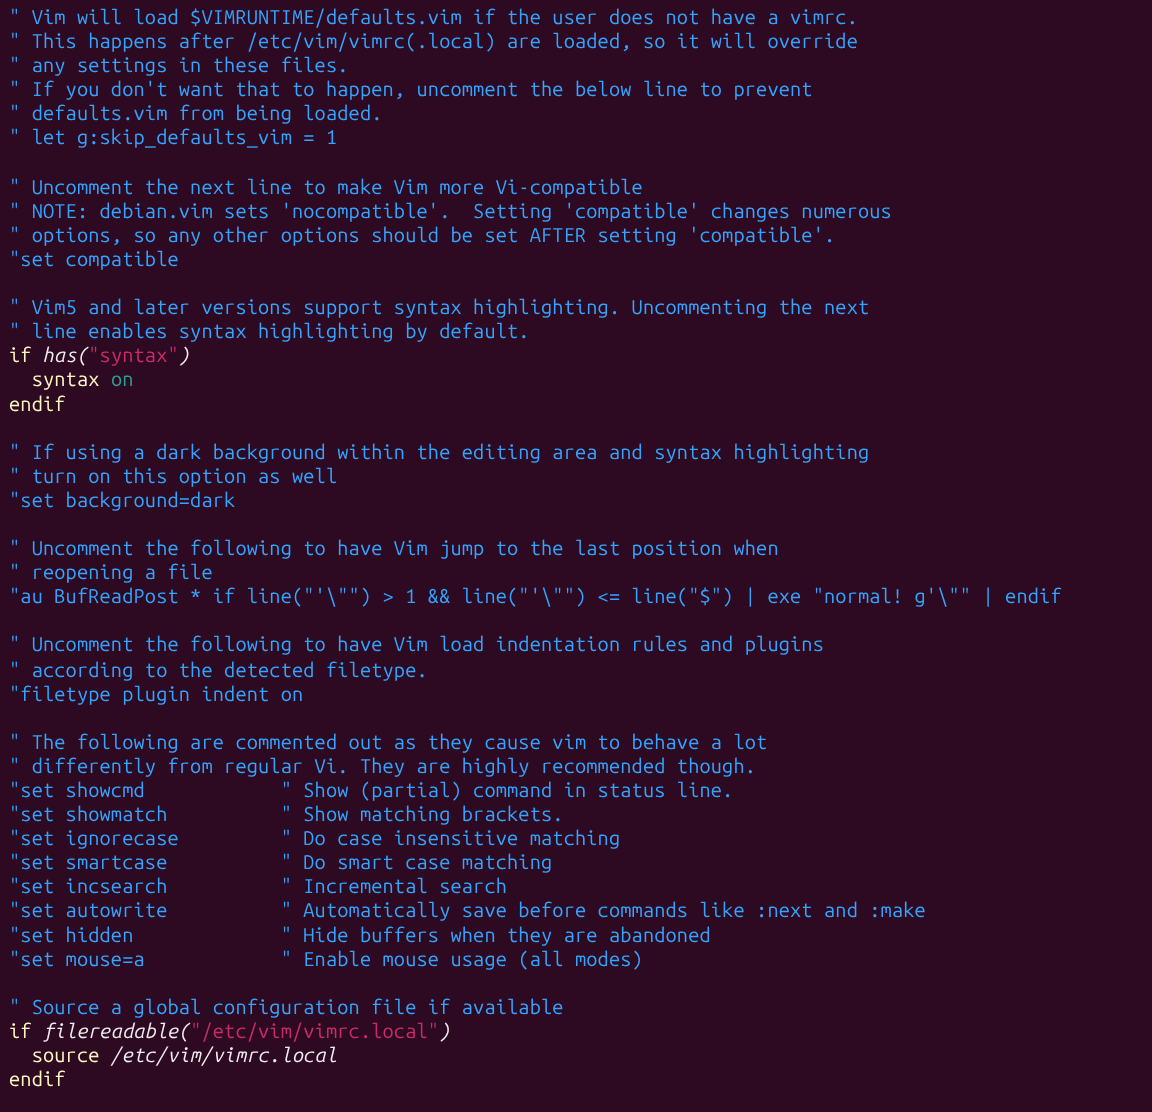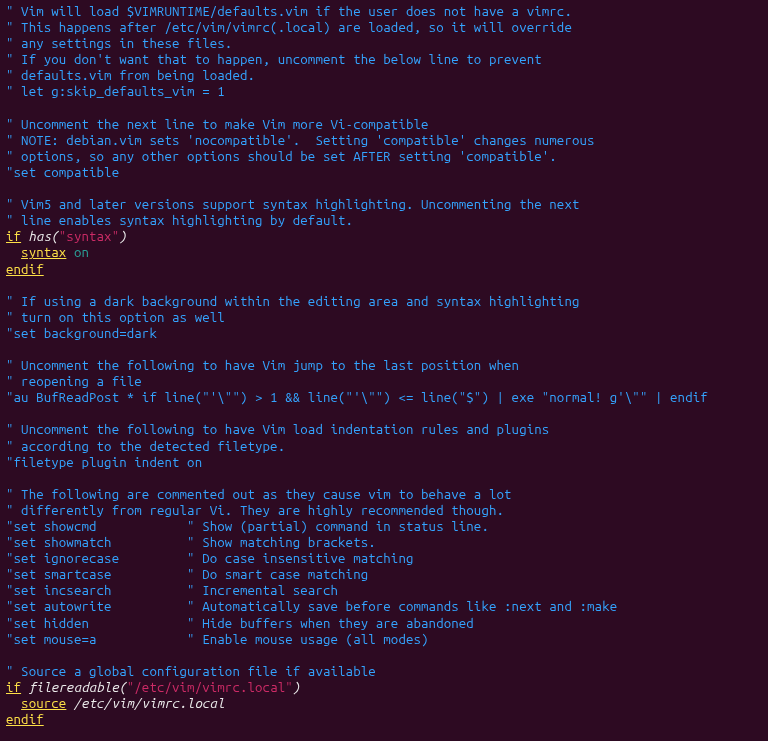--- a/index.html
+++ b/index.html
@@ -14,20 +14,20 @@
     font-family: "Ubuntu Mono", "DejaVu Sans Mono", "Consolas", monospace;
     font-size: 13.3px;
     line-height: 16.1px;
     color: #eeeeee;
     white-space: pre;
     padding: 4px 6px;
     letter-spacing: 0.1px;
   }
   .c   { color: #34a4ff; }    
   .str { color: #cc2b66; }    
-  .stm { color: #fde047; text-decoration: underline; }    
+  .stm { color: #fef9c3; }    
   .fn  { color: #2aa198; }    
   .txt { color: #eeeeee; font-style: italic; }
 </style>
 </head>
 <body>
 
 <div id="editor"><div><span class="c">" Vim will load $VIMRUNTIME/defaults.vim if the user does not have a vimrc.</span></div><div><span class="c">" This happens after /etc/vim/vimrc(.local) are loaded, so it will override</span></div><div><span class="c">" any settings in these files.</span></div><div><span class="c">" If you don't want that to happen, uncomment the below line to prevent</span></div><div><span class="c">" defaults.vim from being loaded.</span></div><div><span class="c">" let g:skip_defaults_vim = 1</span></div><div>&nbsp;</div><div><span class="c">" Uncomment the next line to make Vim more Vi-compatible</span></div><div><span class="c">" NOTE: debian.vim sets 'nocompatible'.  Setting 'compatible' changes numerous</span></div><div><span class="c">" options, so any other options should be set AFTER setting 'compatible'.</span></div><div><span class="c">"set compatible</span></div><div>&nbsp;</div><div><span class="c">" Vim5 and later versions support syntax highlighting. Uncommenting the next</span></div><div><span class="c">" line enables syntax highlighting by default.</span></div><div><span class="stm">if</span><span class="txt"> has(</span><span class="str">"syntax"</span><span class="txt">)</span></div><div><span class="txt">  </span><span class="stm">syntax</span><span class="fn"> on</span></div><div><span class="stm">endif</span></div><div>&nbsp;</div><div><span class="c">" If using a dark background within the editing area and syntax highlighting</span></div><div><span class="c">" turn on this option as well</span></div><div><span class="c">"set background=dark</span></div><div>&nbsp;</div><div><span class="c">" Uncomment the following to have Vim jump to the last position when</span></div><div><span class="c">" reopening a file</span></div><div><span class="c">"au BufReadPost * if line("'\"") &gt; 1 &amp;&amp; line("'\"") &lt;= line("$") | exe "normal! g'\"" | endif</span></div><div>&nbsp;</div><div><span class="c">" Uncomment the following to have Vim load indentation rules and plugins</span></div><div><span class="c">" according to the detected filetype.</span></div><div><span class="c">"filetype plugin indent on</span></div><div>&nbsp;</div><div><span class="c">" The following are commented out as they cause vim to behave a lot</span></div><div><span class="c">" differently from regular Vi. They are highly recommended though.</span></div><div><span class="c">"set showcmd            " Show (partial) command in status line.</span></div><div><span class="c">"set showmatch          " Show matching brackets.</span></div><div><span class="c">"set ignorecase         " Do case insensitive matching</span></div><div><span class="c">"set smartcase          " Do smart case matching</span></div><div><span class="c">"set incsearch          " Incremental search</span></div><div><span class="c">"set autowrite          " Automatically save before commands like :next and :make</span></div><div><span class="c">"set hidden             " Hide buffers when they are abandoned</span></div><div><span class="c">"set mouse=a            " Enable mouse usage (all modes)</span></div><div>&nbsp;</div><div><span class="c">" Source a global configuration file if available</span></div><div><span class="stm">if</span><span class="txt"> filereadable(</span><span class="str">"/etc/vim/vimrc.local"</span><span class="txt">)</span></div><div><span class="txt">  </span><span class="stm">source</span><span class="txt"> /etc/vim/vimrc.local</span></div><div><span class="stm">endif</span></div></div>
 
 </body></html>

